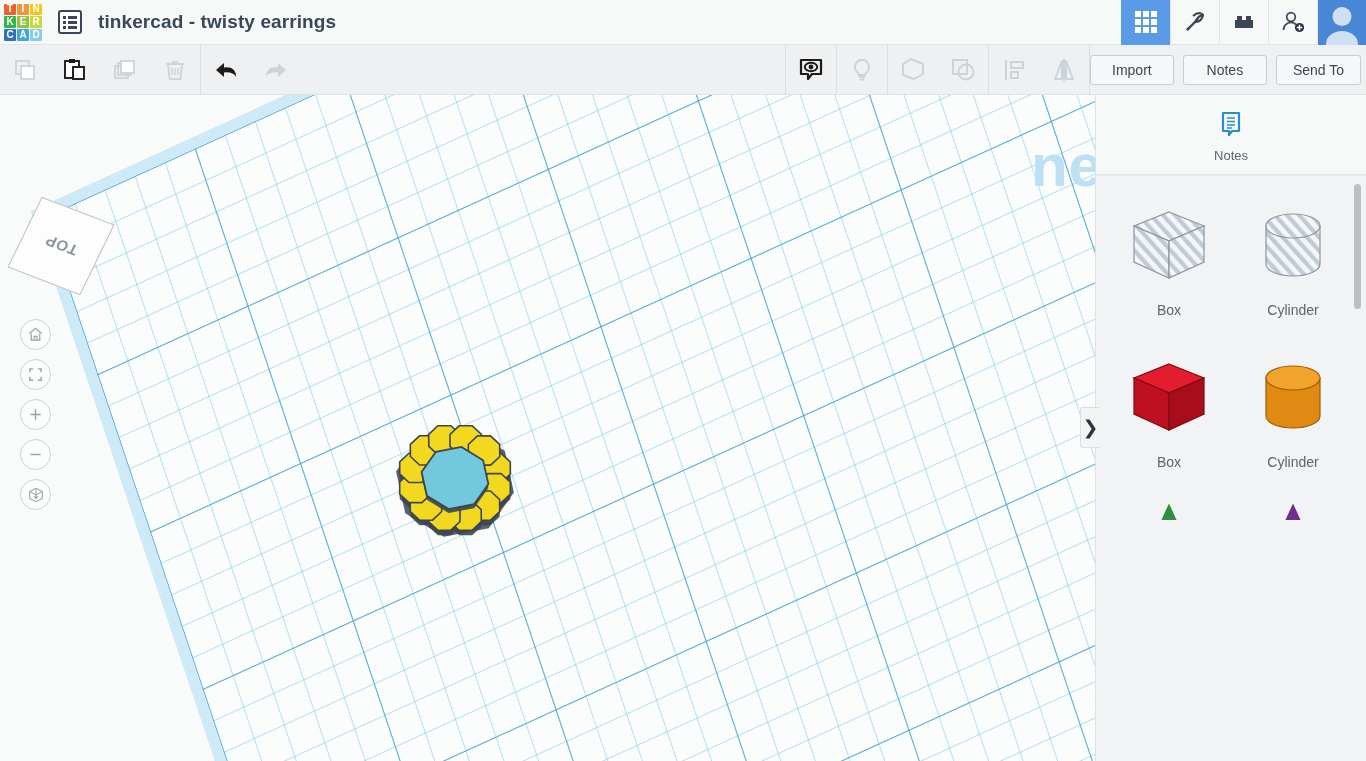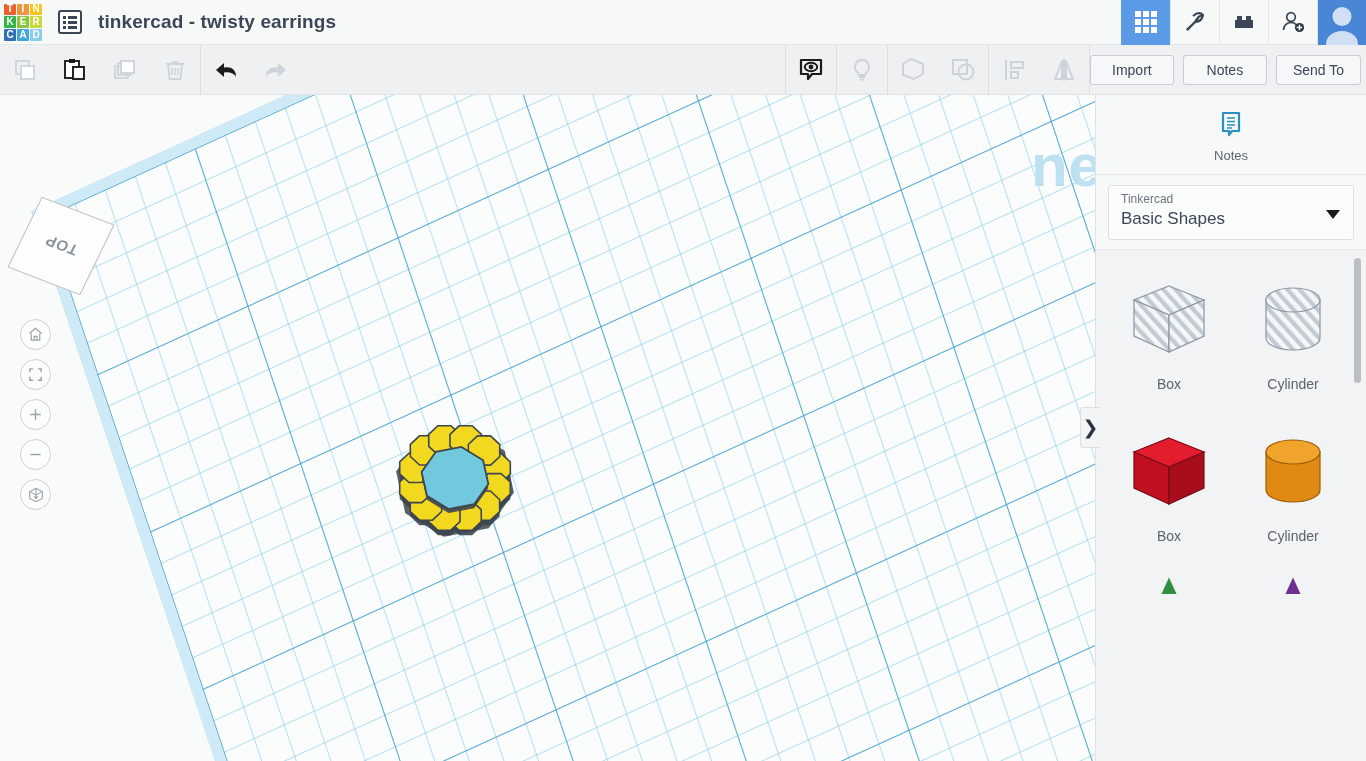--- a/index.html
+++ b/index.html
@@ -495,27 +495,20 @@
     <div class="rtools">
       <div class="rtool">
         <svg width="34" height="32" viewBox="0 0 34 32">
           <path d="M9 3 h16 v18 h-7 l-3 4 v-4 h-6 Z" fill="none" stroke="#2b8fc4" stroke-width="2.2" stroke-linejoin="round"></path>
           <path d="M13 8 h8 M13 11.5 h8 M13 15 h8 M13 18 h5" stroke="#2b8fc4" stroke-width="1.5"></path>
         </svg>
         <span class="lbl">Notes</span>
       </div>
     </div>
 
-    <div class="selwrap">
-      <div class="bigselect">
-        <div class="cat">Tinkercad</div>
-        <div class="val">Basic Shapes</div>
-        <span class="tri"></span>
-      </div>
-    </div>
 
     <div class="shapes">
       <div class="shapes-inner" id="shapes-grid">
           <div class="shape-cell">
             <div class="shape-art">
               <svg width="86" height="86" viewBox="0 0 86 86">
                 <defs>
                   <pattern id="hatch-box-hole" width="9" height="9" patternUnits="userSpaceOnUse" patternTransform="rotate(-42)">
                     <rect width="9" height="9" fill="#f4f6f8"></rect>
                     <rect width="4.2" height="9" fill="#c2cbd4"></rect>

